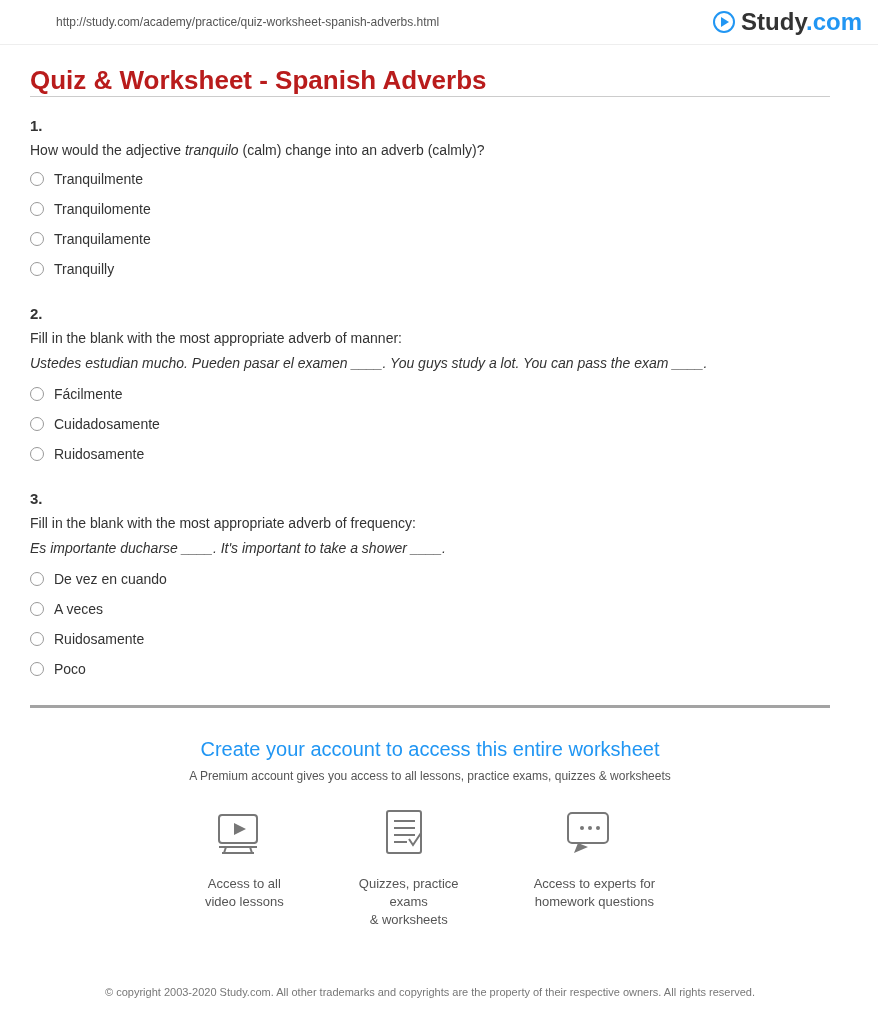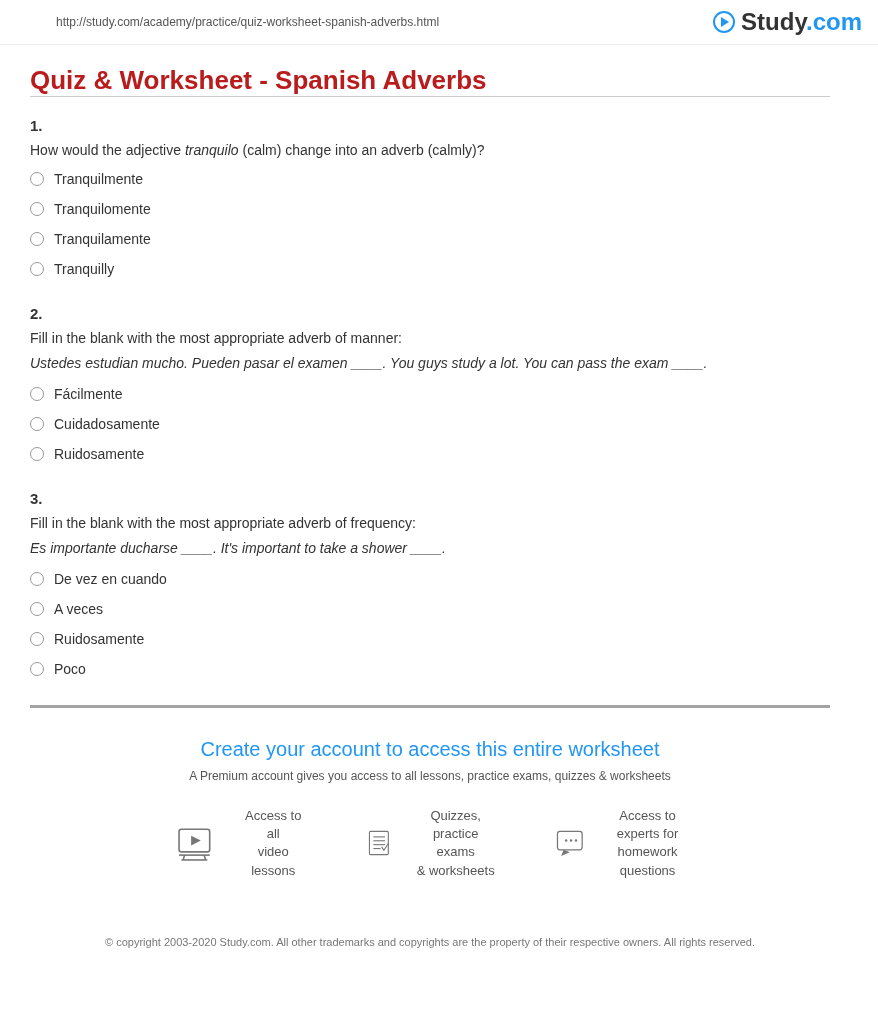--- a/index.html
+++ b/index.html
@@ -123,21 +123,21 @@
       margin-bottom: 24px;
     }
     .features {
       display: flex;
       justify-content: center;
       gap: 60px;
       margin-bottom: 24px;
     }
     .feature {
       display: flex;
-      flex-direction: row;
+      flex-direction: column;
       align-items: center;
       gap: 18px;
       max-width: 130px;
     }
     .feature-icon {
       width: 60px;
       height: 50px;
     }
     .feature-label {
       font-size: 13px;

